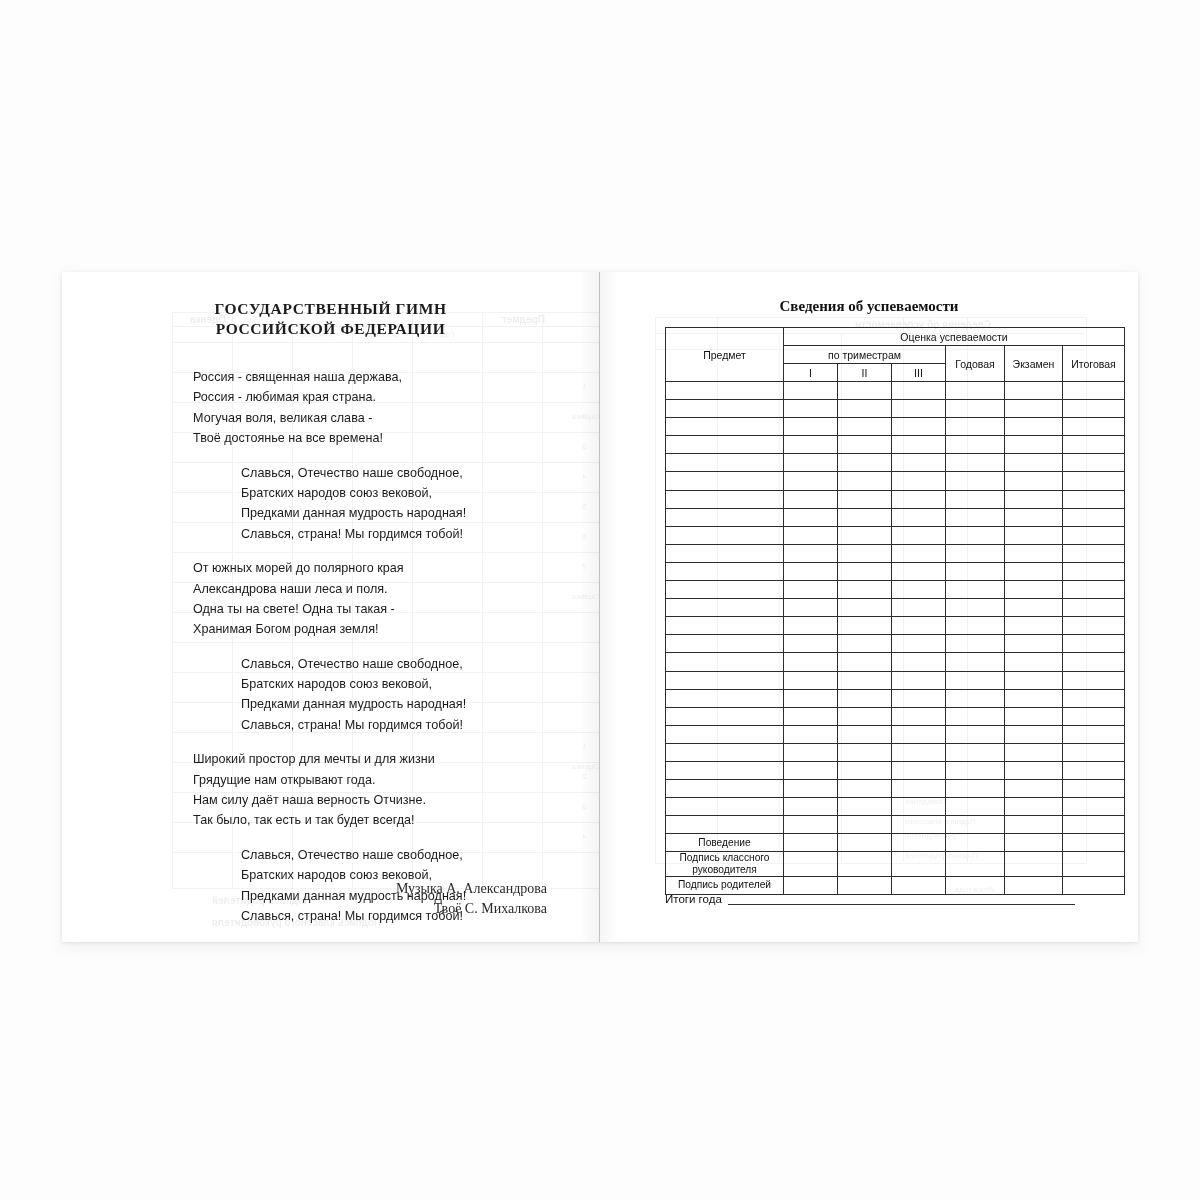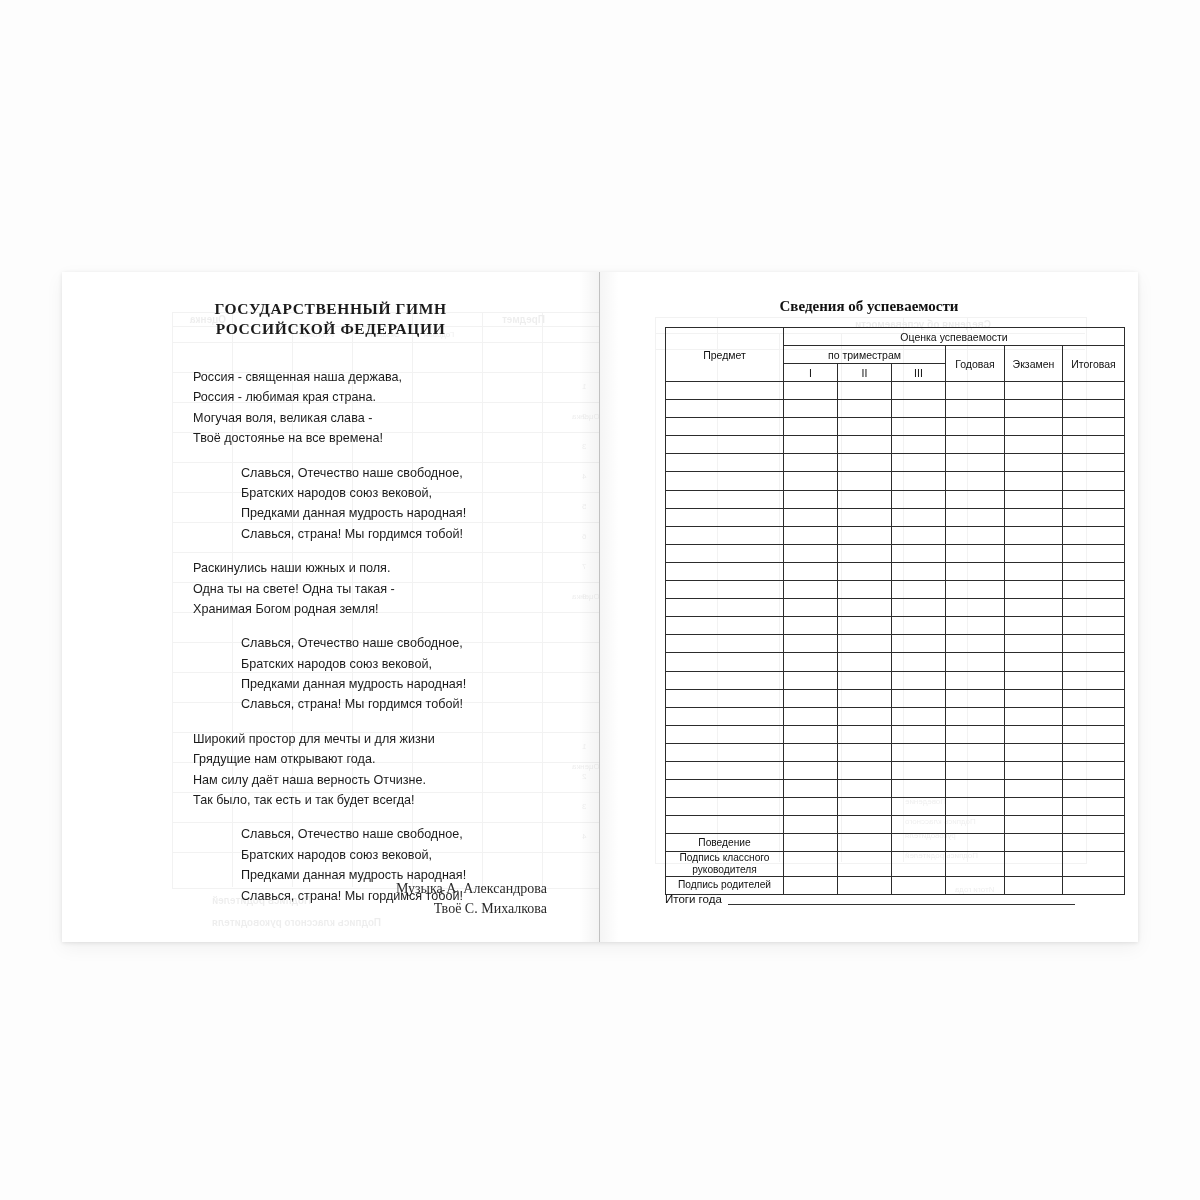--- a/index.html
+++ b/index.html
@@ -270,21 +270,22 @@
         </div>
 
         <div class="verse chorus">
           <div>Славься, Отечество наше свободное,</div>
           <div>Братских народов союз вековой,</div>
           <div>Предками данная мудрость народная!</div>
           <div>Славься, страна! Мы гордимся тобой!</div>
         </div>
 
         <div class="verse">
-          <div>Раскинулись наши южных и поля.</div>
+          <div>От южных морей до полярного края</div>
+          <div>Александрова наши леса и поля.</div>
           <div>Одна ты на свете! Одна ты такая -</div>
           <div>Хранимая Богом родная земля!</div>
         </div>
 
         <div class="verse chorus">
           <div>Славься, Отечество наше свободное,</div>
           <div>Братских народов союз вековой,</div>
           <div>Предками данная мудрость народная!</div>
           <div>Славься, страна! Мы гордимся тобой!</div>
         </div>

